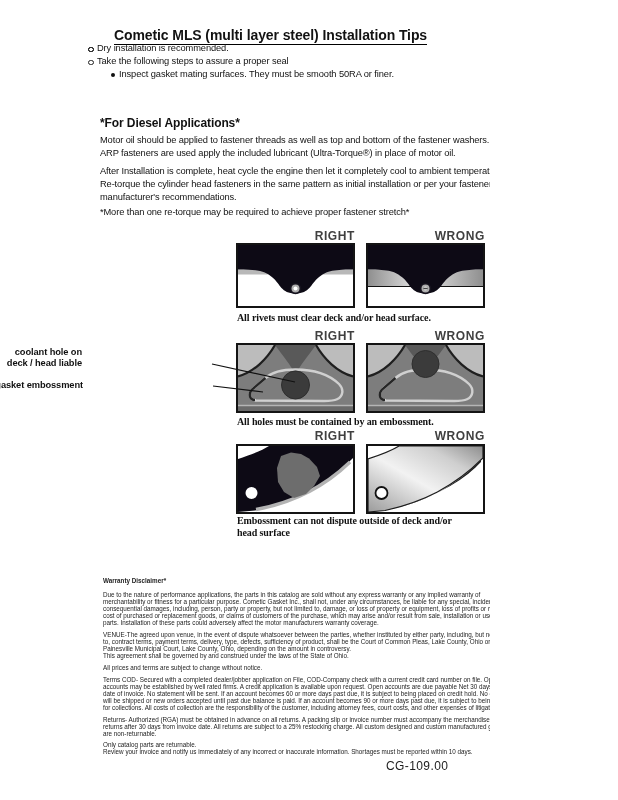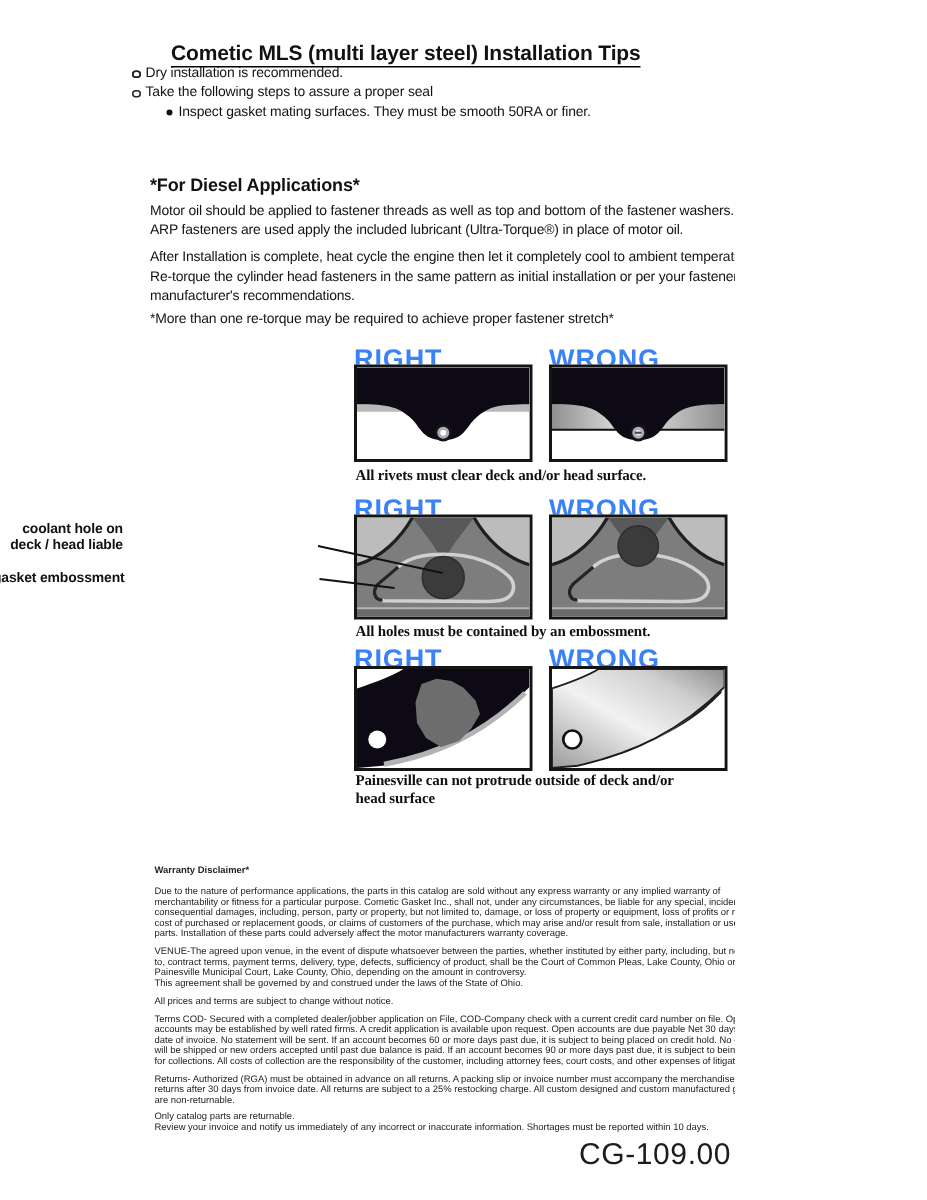--- a/index.html
+++ b/index.html
@@ -12,35 +12,35 @@
   .bullets{position:absolute;left:88px;top:42px;width:500px;font-size:9.3px;line-height:13px;letter-spacing:-0.1px;}
   .brow{position:relative;padding-left:9px;white-space:nowrap;}
   .brow .mk{position:absolute;left:0;top:4.5px;width:3.5px;height:3.5px;border:0.9px solid #222;border-radius:50%;}
   .srow{position:relative;padding-left:31px;white-space:nowrap;}
   .srow .mk{position:absolute;left:23px;top:5px;width:4px;height:4px;background:#111;border-radius:50%;}
 
   .diesel-h{position:absolute;left:100px;top:116px;font-size:12px;font-weight:700;letter-spacing:-0.1px;}
   .para{position:absolute;left:100px;width:420px;font-size:9.3px;line-height:13px;letter-spacing:-0.12px;}
   .p1{top:134px;} .p2{top:165px;} .p3{top:206px;white-space:nowrap;}
 
-  .dlabel{position:absolute;width:119px;text-align:left;font-size:18px;font-weight:600;letter-spacing:0.6px;color:#3b82f6;}
+  .dlabel{position:absolute;width:119px;text-align:right;font-size:12px;font-weight:600;letter-spacing:0.6px;color:#404040;}
   .panel{position:absolute;width:119px;border:2px solid #141414;background:#fff;box-sizing:border-box;}
   .panel svg{display:block;width:100%;height:100%;}
   .cap{position:absolute;left:237px;font-size:10px;font-weight:600;letter-spacing:-0.1px;color:#111;font-family:Liberation Serif, serif;}
 
   .ann{position:absolute;text-align:right;font-size:9.3px;font-weight:600;line-height:10.5px;color:#111;letter-spacing:-0.1px;}
   .ann1{right:408px;top:347px;width:150px;}
   .ann2{right:407px;top:380px;width:160px;}
   .leaders{position:absolute;left:205px;top:352px;width:110px;height:48px;pointer-events:none;z-index:5;}
 
   .footer{position:absolute;left:103px;top:577px;width:414px;font-size:6.3px;line-height:7.1px;color:#232323;}
   .fhead{font-weight:700;margin-bottom:7px;}
   .fpara{margin-bottom:4.5px;}
 
-  .pageno{position:absolute;left:386px;top:759px;font-size:20px;letter-spacing:0.4px;color:#1c1c1c;}
+  .pageno{position:absolute;left:386px;top:759px;font-size:12px;letter-spacing:0.4px;color:#1c1c1c;}
 </style>
 </head>
 <body>
 
 <div class="page">
 
   <div class="title">Cometic MLS (multi layer steel) Installation Tips</div>
 
   <div class="bullets">
     <div class="brow"><span class="mk"></span></div>
@@ -165,21 +165,21 @@
             <stop offset="1" stop-color="#8d8d8d"></stop>
         </linearGradient>
       </defs>
       <rect x="0" y="0" width="115" height="66" fill="#ffffff"></rect>
       <path d="M0 13 C12 9 24 4.5 31 0 H115 V12 C86 41 55 56 17 64.5 L0 66 Z" fill="url(#gb3)" stroke="#1c1c1c" stroke-width="1.2"></path>
       <path d="M113 14 C85 42 55 57 18 64 C48 58 78 45 100 28 C105 24 110 19 113 16 Z" fill="#1f1f1f"></path>
       <circle cx="13.5" cy="47" r="6" fill="#ffffff" stroke="#111" stroke-width="1.8"></circle>
     </svg>
   </div>
 
-  <div class="cap" style="top:515px;width:218px;line-height:11.5px;">Painesville can not protrude outside of deck and/or head surface</div>
+  <div class="cap" style="top:515px;width:218px;line-height:11.5px;">Embossment can not dispute outside of deck and/or head surface</div>
 
   <div class="footer">
     <div class="fhead">Warranty Disclaimer*</div>
     <div class="fpara">
       <div>Due to the nature of performance applications, the parts in this catalog are sold without any express warranty or any implied warranty of merchantability or fitness for a particular purpose.  Cometic Gasket Inc., shall not, under any circumstances, be liable for any special, incidental or consequential damages, including, person, party or property, but not limited to, damage, or loss of property or equipment, loss of profits or revenue, cost of purchased or replacement goods, or claims of customers of the purchase, which may arise and/or result from sale, installation or use of these parts.  Installation of these parts could adversely affect the motor manufacturers warranty coverage.</div>
     </div>
     <div class="fpara">
       <div>VENUE-The agreed upon venue, in the event of dispute whatsoever between the parties, whether instituted by either party, including, but not limited to, contract terms, payment terms, delivery, type, defects, sufficiency of product, shall be the Court of Common Pleas, Lake County, Ohio or the Painesville Municipal Court, Lake County, Ohio, depending on the amount in controversy.</div>
       <div>This agreement shall be governed by and construed under the laws of the State of Ohio.</div>
     </div>

